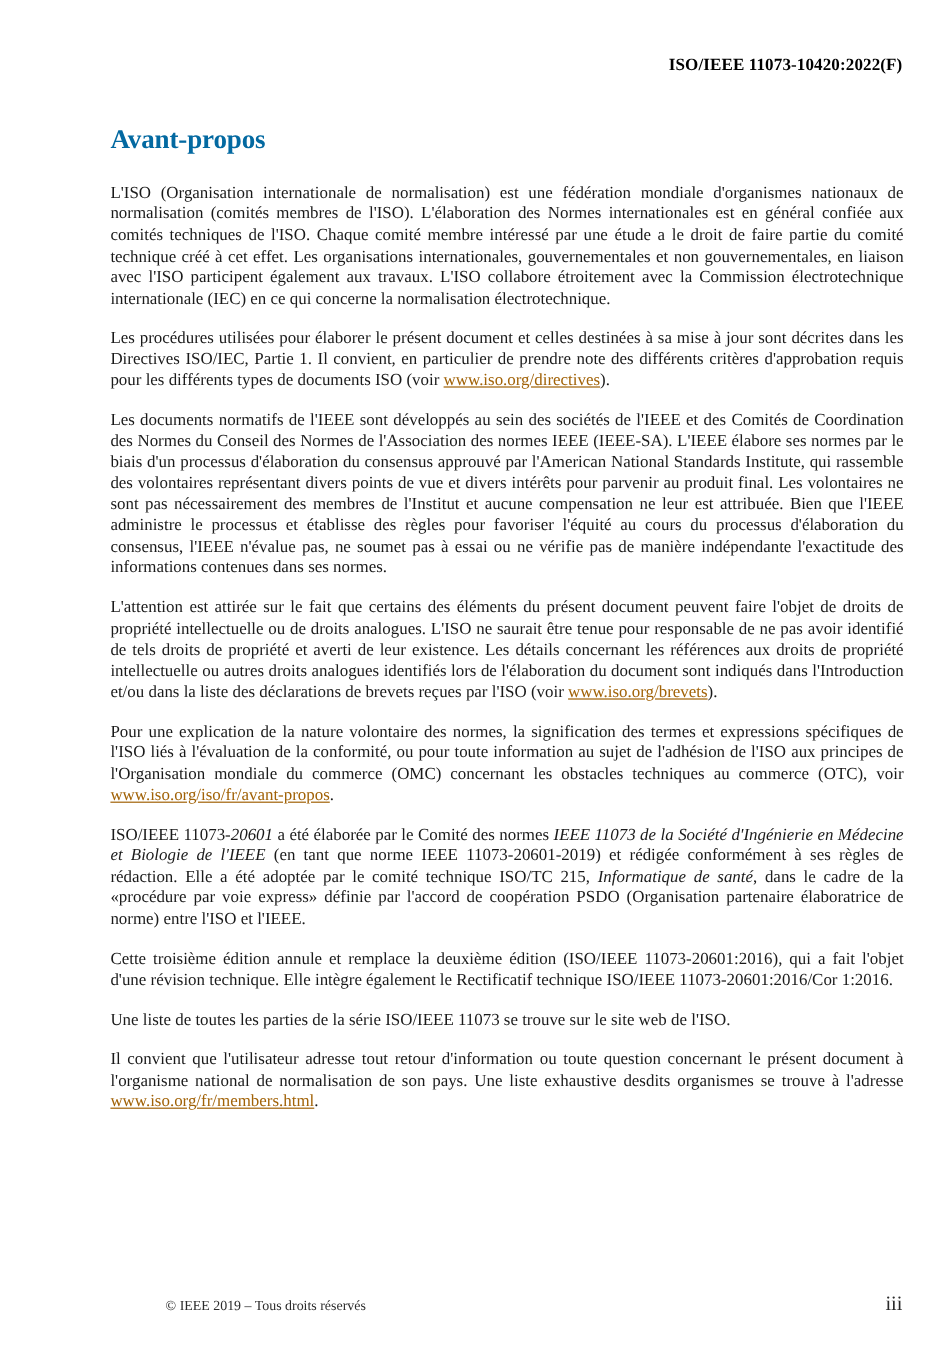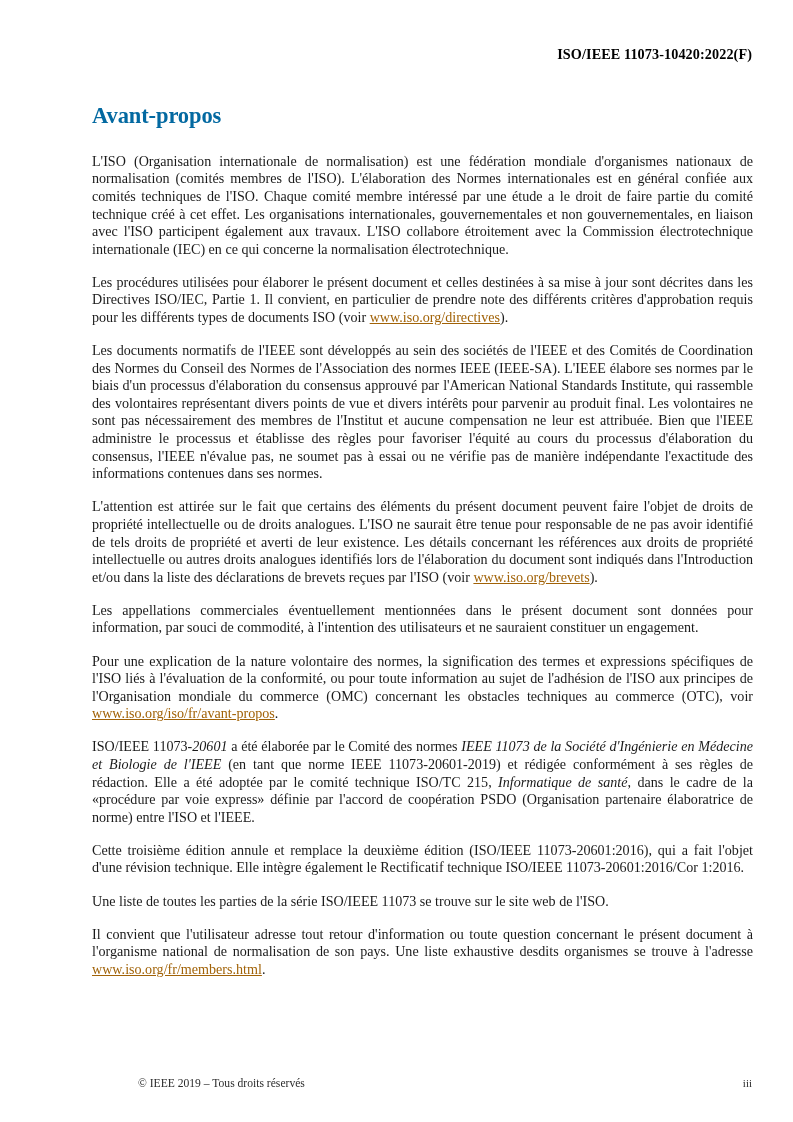--- a/index.html
+++ b/index.html
@@ -71,21 +71,21 @@
     right: 41px;
     top: 1077px;
     display: flex;
     justify-content: space-between;
     align-items: baseline;
     font-size: 11.6px;
     color: #2b2b2b;
     margin-left: 46px;
   }
   .footer-right {
-    font-size: 11px;
+    font-size: 17px;
   }
 </style>
 </head>
 <body>
 
 <div class="page">
 
   <div class="doc-header">ISO/IEEE 11073-10420:2022(F)</div>
 
   <div class="content">
@@ -101,23 +101,20 @@
     </p>
 
     <p class="para">
       <span>Les documents normatifs de l'IEEE sont développés au sein des sociétés de l'IEEE et des Comités de Coordination des Normes du Conseil des Normes de l'Association des normes IEEE (IEEE-SA). L'IEEE élabore ses normes par le biais d'un processus d'élaboration du consensus approuvé par l'American National Standards Institute, qui rassemble des volontaires représentant divers points de vue et divers intérêts pour parvenir au produit final. Les volontaires ne sont pas nécessairement des membres de l'Institut et aucune compensation ne leur est attribuée. Bien que l'IEEE administre le processus et établisse des règles pour favoriser l'équité au cours du processus d'élaboration du consensus, l'IEEE n'évalue pas, ne soumet pas à essai ou ne vérifie pas de manière indépendante l'exactitude des informations contenues dans ses normes.</span>
     </p>
 
     <p class="para">
       <span>L'attention est attirée sur le fait que certains des éléments du présent document peuvent faire l'objet de droits de propriété intellectuelle ou de droits analogues. L'ISO ne saurait être tenue pour responsable de ne pas avoir identifié de tels droits de propriété et averti de leur existence. Les détails concernant les références aux droits de propriété intellectuelle ou autres droits analogues identifiés lors de l'élaboration du document sont indiqués dans l'Introduction et/ou dans la liste des déclarations de brevets reçues par l'ISO (voir </span><a class="ext-link" href="#">www.iso.org/brevets</a><span>).</span>
     </p>
 
-    <p class="para">
-      <span>Les appellations commerciales éventuellement mentionnées dans le présent document sont données pour information, par souci de commodité, à l'intention des utilisateurs et ne sauraient constituer un engagement.</span>
-    </p>
 
     <p class="para">
       <span>Pour une explication de la nature volontaire des normes, la signification des termes et expressions spécifiques de l'ISO liés à l'évaluation de la conformité, ou pour toute information au sujet de l'adhésion de l'ISO aux principes de l'Organisation mondiale du commerce (OMC) concernant les obstacles techniques au commerce (OTC), voir </span><a class="ext-link" href="#">www.iso.org/iso/fr/avant-propos</a><span>.</span>
     </p>
 
     <p class="para">
       <span>ISO/IEEE 11073-</span><em class="it">20601</em><span> a été élaborée par le Comité des normes </span><em class="it">IEEE 11073 de la Société d'Ingénierie en Médecine et Biologie de l'IEEE</em><span> (en tant que norme IEEE 11073-20601-2019) et rédigée conformément à ses règles de rédaction. Elle a été adoptée par le comité technique ISO/TC 215, </span><em class="it">Informatique de santé</em><span>, dans le cadre de la «procédure par voie express» définie par l'accord de coopération PSDO (Organisation partenaire élaboratrice de norme) entre l'ISO et l'IEEE.</span>
     </p>
 
     <p class="para">

